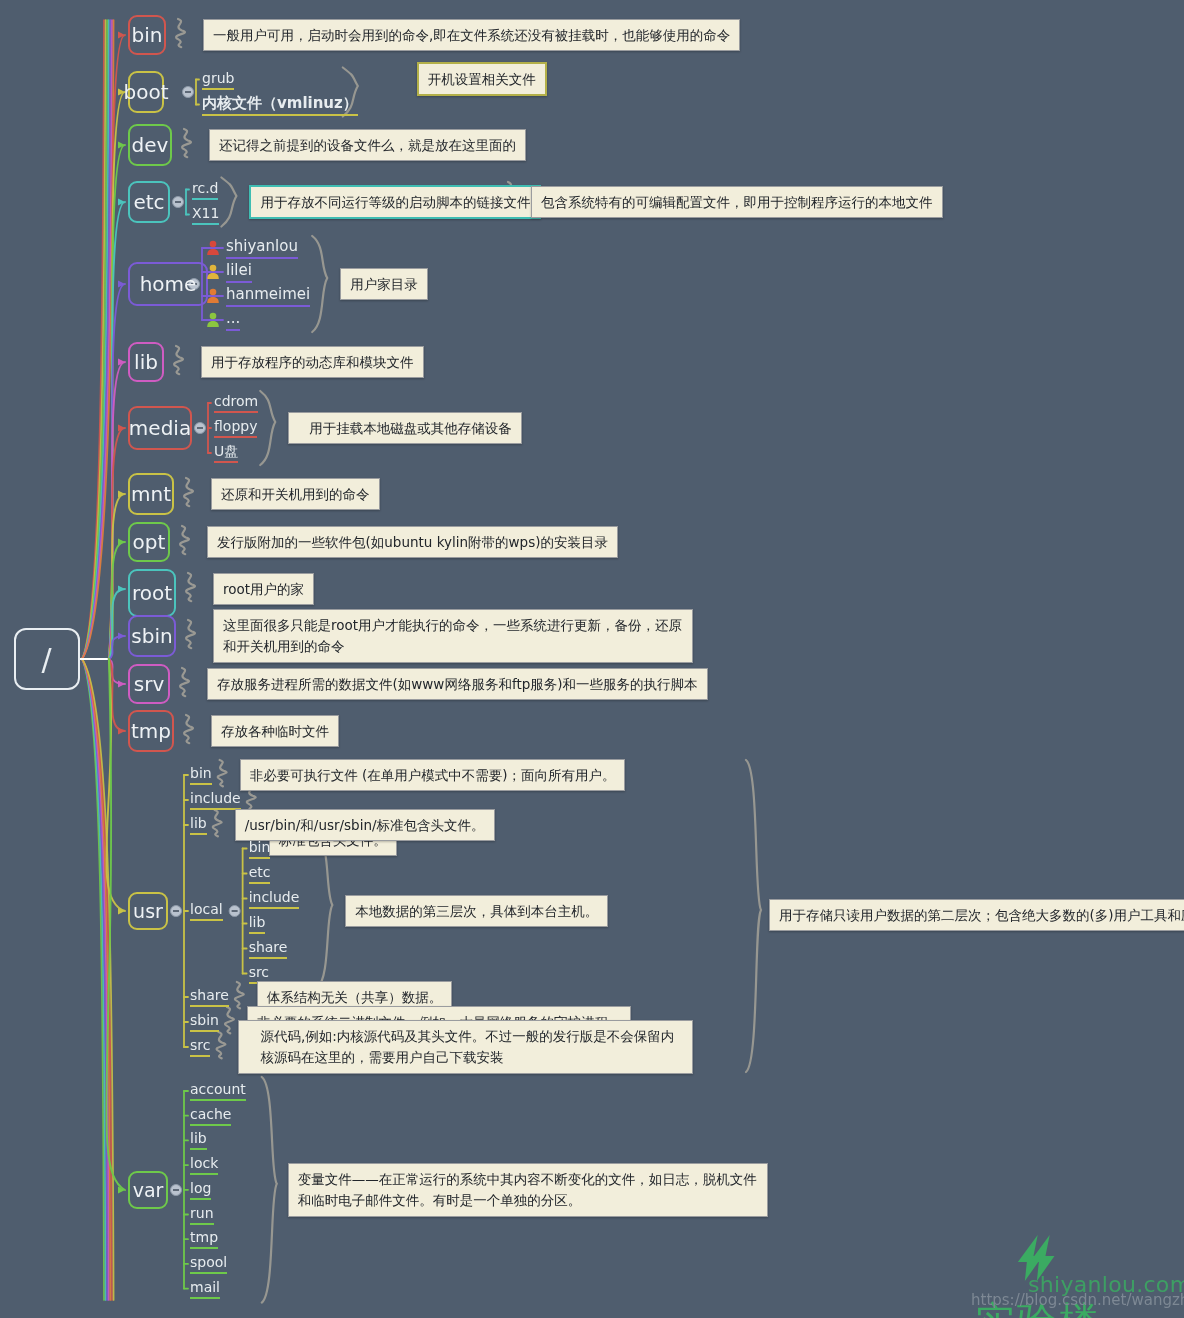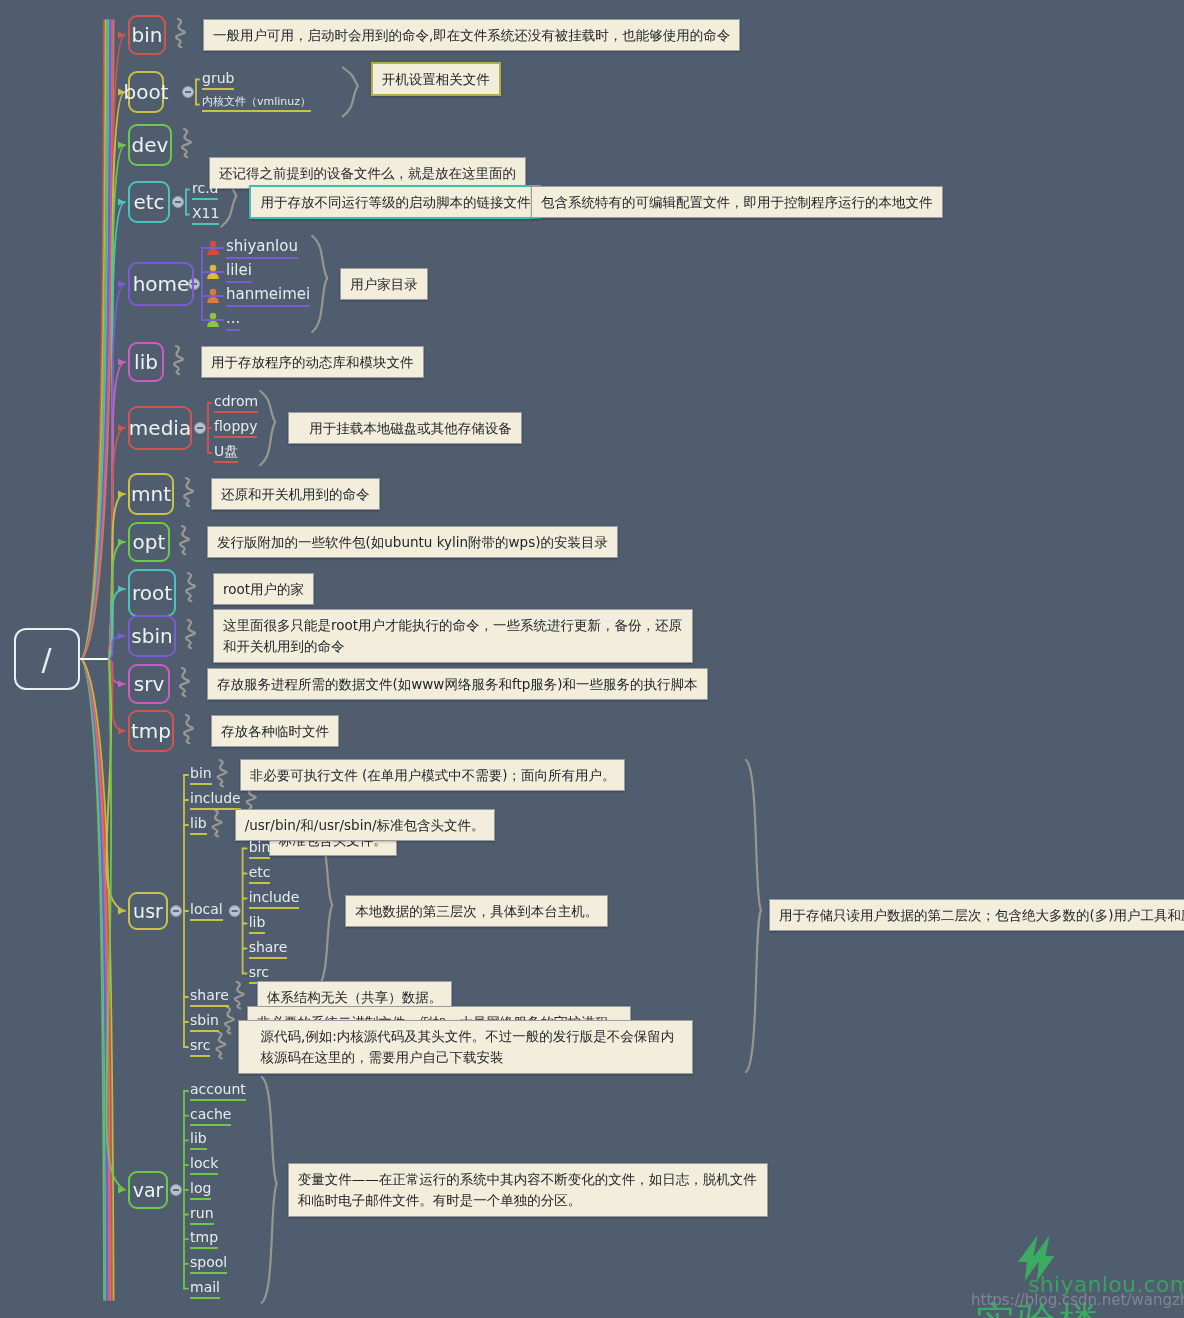--- a/index.html
+++ b/index.html
@@ -55,21 +55,21 @@
     position:absolute;
     box-sizing:border-box;
     background:#f2eedb;
     color:#22262b;
     border:1px solid #8e9196;
     font-size:13.5px;
     line-height:1.55;
     padding:5px 9px;
     box-shadow:0 1px 2px rgba(0,0,0,.25);
   }
-  .note.gold{border:2px solid #b3b049;}
+  .note.gold{border:2px solid #b3b049;margin-left:46px;}
   .note.teal{border:2px solid #3fbdb2;}
   .note.plain{border:1px solid #9a9c9f;}
 
   
   .person{
     position:absolute;
     width:14px;height:15px;
   }
 
   
@@ -285,30 +285,30 @@
              C 269.78125 1195.8, 274.78125 1292.6, 261.78125 1302.6" fill="none" stroke="#b3ada0" stroke-width="2.2" stroke-linecap="round" opacity="0.72"></path>
     </svg>
 
   <div class="root-node" id="root-node" style="left:14px;top:628px;width:66px;height:62px;">/</div>
 
   <div id="layer">
       <div class="l1" style="left: 128px; top: 15px; width: 38px; height: 40px; border-color: rgb(209, 86, 78);">bin</div>
       <div class="note plain" style="left: 203px; top: 18.5391px; white-space: nowrap;">一般用户可用，启动时会用到的命令,即在文件系统还没有被挂载时，也能够使用的命令</div>
       <div class="l1" style="left: 128px; top: 71px; width: 36px; height: 42px; border-color: rgb(201, 194, 70);">boot</div>
       <div class="child sm" style="left: 202px; top: 70.5px; border-bottom: 2px solid rgb(201, 194, 70);">grub</div>
-      <div class="child sm" style="left: 202px; top: 95.5px; border-bottom: 2px solid rgb(201, 194, 70); font-size: 11px;">内核文件（vmlinuz）</div>
+      <div class="child sm" style="left: 202px; top: 95.5px; border-bottom: 2px solid rgb(201, 194, 70); font-size: 15px; font-weight: bold;">内核文件（vmlinuz）</div>
       <div class="note gold" style="left: 370.797px; top: 61.5391px; white-space: nowrap;">开机设置相关文件</div>
       <div class="l1" style="left: 128px; top: 124px; width: 44px; height: 42px; border-color: rgb(110, 201, 74);">dev</div>
-      <div class="note plain" style="left: 209px; top: 128.539px; white-space: nowrap; margin-top: 28px;">还记得之前提到的设备文件么，就是放在这里面的</div>
+      <div class="note plain" style="left: 209px; top: 128.539px; white-space: nowrap;">还记得之前提到的设备文件么，就是放在这里面的</div>
       <div class="l1" style="left: 128px; top: 181px; width: 42px; height: 42px; border-color: rgb(75, 196, 189);">etc</div>
       <div class="child sm" style="left: 192px; top: 180.5px; border-bottom: 2px solid rgb(75, 196, 189);">rc.d</div>
       <div class="child sm" style="left: 192px; top: 205.5px; border-bottom: 2px solid rgb(75, 196, 189);">X11</div>
       <div class="note teal" style="left: 249.406px; top: 184.539px; white-space: nowrap;">用于存放不同运行等级的启动脚本的链接文件</div>
       <div class="note plain" style="left: 531px; top: 185.539px; white-space: nowrap;">包含系统特有的可编辑配置文件，即用于控制程序运行的本地文件</div>
-      <div class="l1" style="left: 128px; top: 262px; width: 66px; height: 44px; border-color: rgb(123, 91, 214);">home</div>
+      <div class="l1" style="left: 128px; top: 262px; width: 80px; height: 44px; border-color: rgb(123, 91, 214);">home</div>
       <div class="child" style="left: 226px; top: 239px; border-bottom: 2px solid rgb(123, 91, 214);">shiyanlou</div>
       <svg class="person" viewBox="0 0 14 15" style="position: absolute; left: 206px; top: 240px;">
         <circle cx="7" cy="4" r="3.3" fill="#d8483c"></circle>
                  <path d="M1.2 15 C1.2 10.4 4 9 7 9 C10 9 12.8 10.4 12.8 15 Z" fill="#d8483c"></path>
       </svg>
       <div class="child" style="left: 226px; top: 263px; border-bottom: 2px solid rgb(123, 91, 214);">lilei</div>
       <svg class="person" viewBox="0 0 14 15" style="position: absolute; left: 206px; top: 264px;">
         <circle cx="7" cy="4" r="3.3" fill="#e0b53c"></circle>
                  <path d="M1.2 15 C1.2 10.4 4 9 7 9 C10 9 12.8 10.4 12.8 15 Z" fill="#e0b53c"></path>
       </svg>

